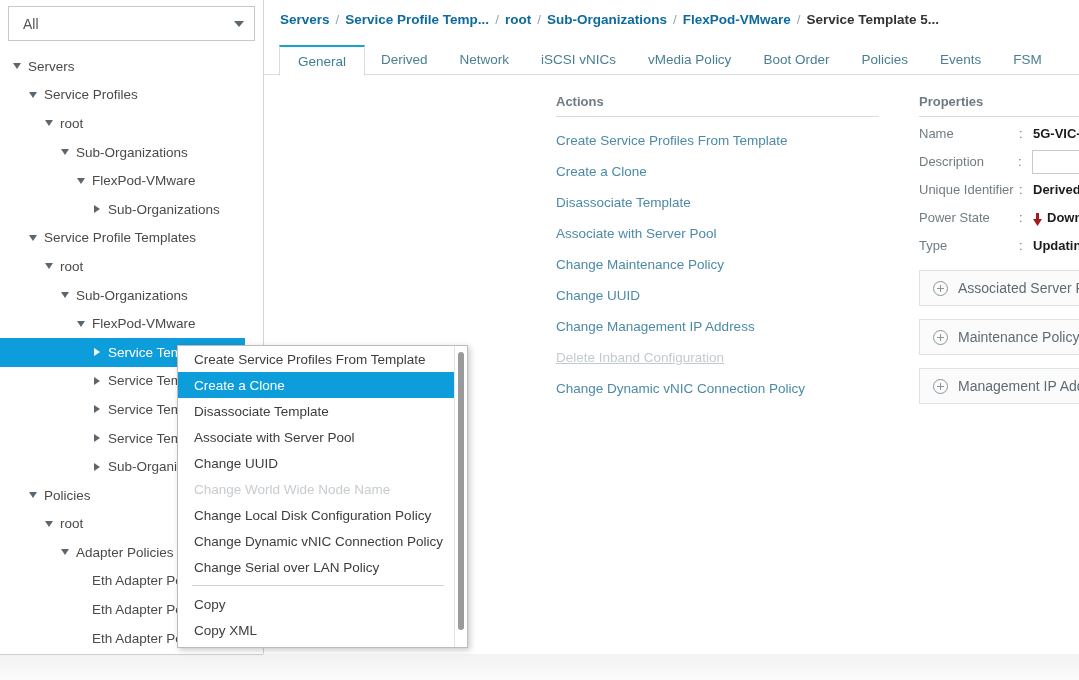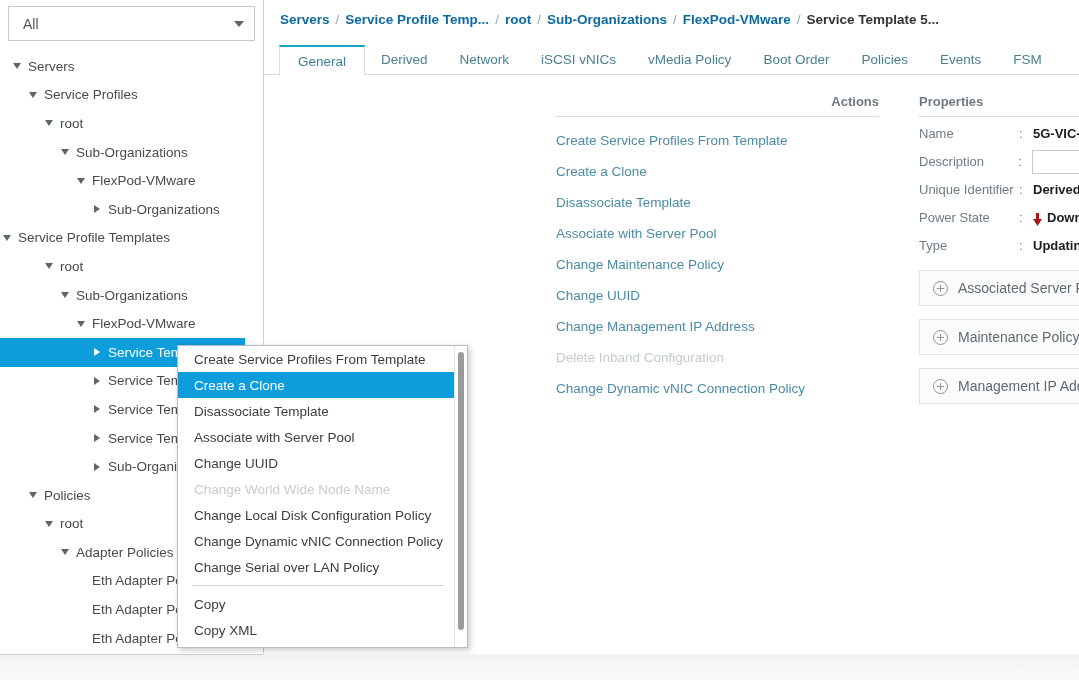--- a/index.html
+++ b/index.html
@@ -139,28 +139,27 @@
 
   
   #actions-col {
     position: absolute; left: 292px; top: 94px;
     width: 323px;
   }
   .sec-head {
     font-size: 13px; font-weight: bold; color: #6f7b82;
     padding-bottom: 7px;
     border-bottom: 1px solid #d6dbde;
-    text-align: right;
   }
   .act-link {
     font-size: 13.5px; color: #4c8ba6;
     margin-top: 16px;
     white-space: nowrap;
   }
-  .act-link.disabled { color: #c3cace; }
+  .act-link.disabled { color: #c3cace; text-decoration: underline; }
 
   
   #props-col {
     position: absolute; left: 655px; top: 94px;
     width: 430px;
   }
   #props-head {
     font-size: 13px; font-weight: bold; color: #6f7b82;
     padding-bottom: 7px;
     border-bottom: 1px solid #d6dbde;
@@ -304,21 +303,21 @@
             <span class="tri-dn"></span>
           </span>
           <span>FlexPod-VMware</span>
         </div>
         <div class="tree-row" style="padding-left: 90px;">
           <span class="tw">
             <span class="tri-rt"></span>
           </span>
           <span>Sub-Organizations</span>
         </div>
-        <div class="tree-row" style="">
+        <div class="tree-row" style="padding-left: 26px;">
           <span class="tw">
             <span class="tri-dn"></span>
           </span>
           <span>Service Profile Templates</span>
         </div>
         <div class="tree-row" style="padding-left: 42px;">
           <span class="tw">
             <span class="tri-dn"></span>
           </span>
           <span>root</span>

